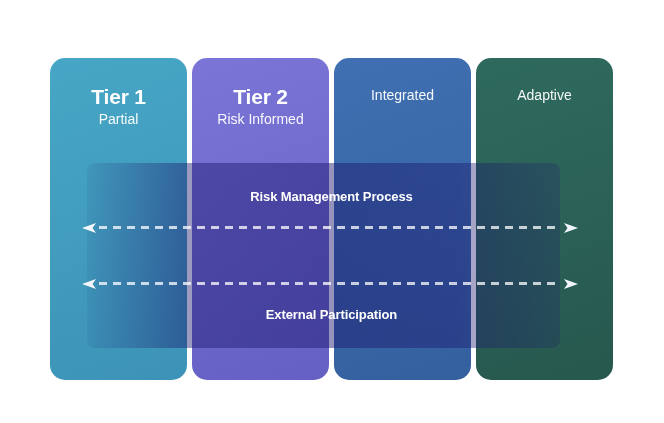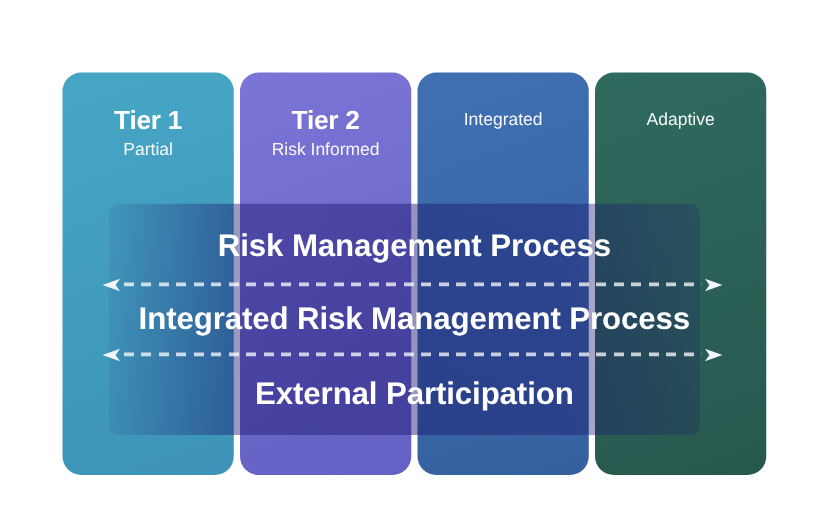--- a/index.html
+++ b/index.html
@@ -34,21 +34,21 @@
     background:linear-gradient(90deg,
       rgba(26,21,108,0.07) 0%,
       rgba(26,21,108,0.43) 21%,
       rgba(26,21,108,0.46) 52%,
       rgba(26,21,108,0.42) 78%,
       rgba(26,21,108,0.22) 100%);
   }
   .band-label {
     position:absolute; left:50px; width:563px; height:22px;
     text-align:center; color:var(--band_text,#ffffff);
-    font-size:25px; font-weight:600; letter-spacing:-0.1px; line-height:22px;
+    font-size:13px; font-weight:600; letter-spacing:-0.1px; line-height:22px;
   }
   .label-1 { top:186px; }
   .label-2 { top:244px; }
   .label-3 { top:304px; }
   .arrow-row {
     position:absolute; left:82px; width:496px; height:11px;
     display:flex; align-items:center;
   }
   .arrow-1 { top:222px; }
   .arrow-2 { top:278px; }
@@ -90,21 +90,20 @@
   <div class="arrow-row arrow-1">
     <svg class="arrowhead" viewBox="0 0 14 10">
       <polygon points="0,5 14,0 10.5,5 14,10"></polygon>
     </svg>
     <div class="dash-line"></div>
     <svg class="arrowhead" viewBox="0 0 14 10">
       <polygon points="14,5 0,0 3.5,5 0,10"></polygon>
     </svg>
   </div>
 
-  <div class="band-label label-2">Integrated Risk Management Process</div>
 
   <div class="arrow-row arrow-2">
     <svg class="arrowhead" viewBox="0 0 14 10">
       <polygon points="0,5 14,0 10.5,5 14,10"></polygon>
     </svg>
     <div class="dash-line"></div>
     <svg class="arrowhead" viewBox="0 0 14 10">
       <polygon points="14,5 0,0 3.5,5 0,10"></polygon>
     </svg>
   </div>

